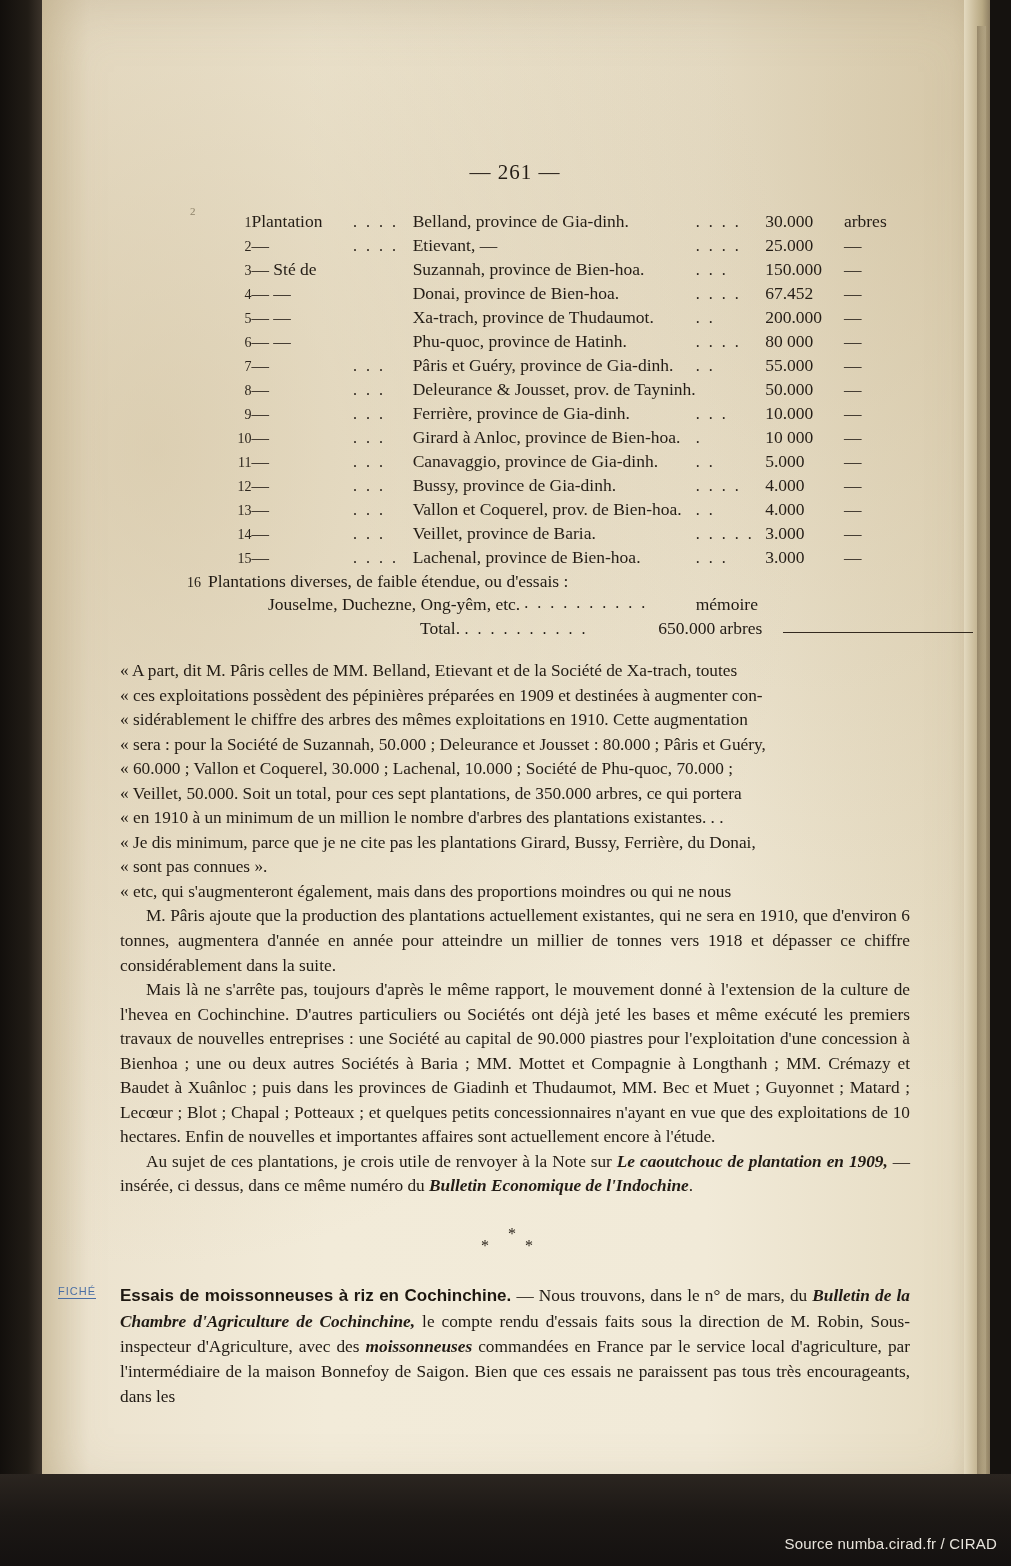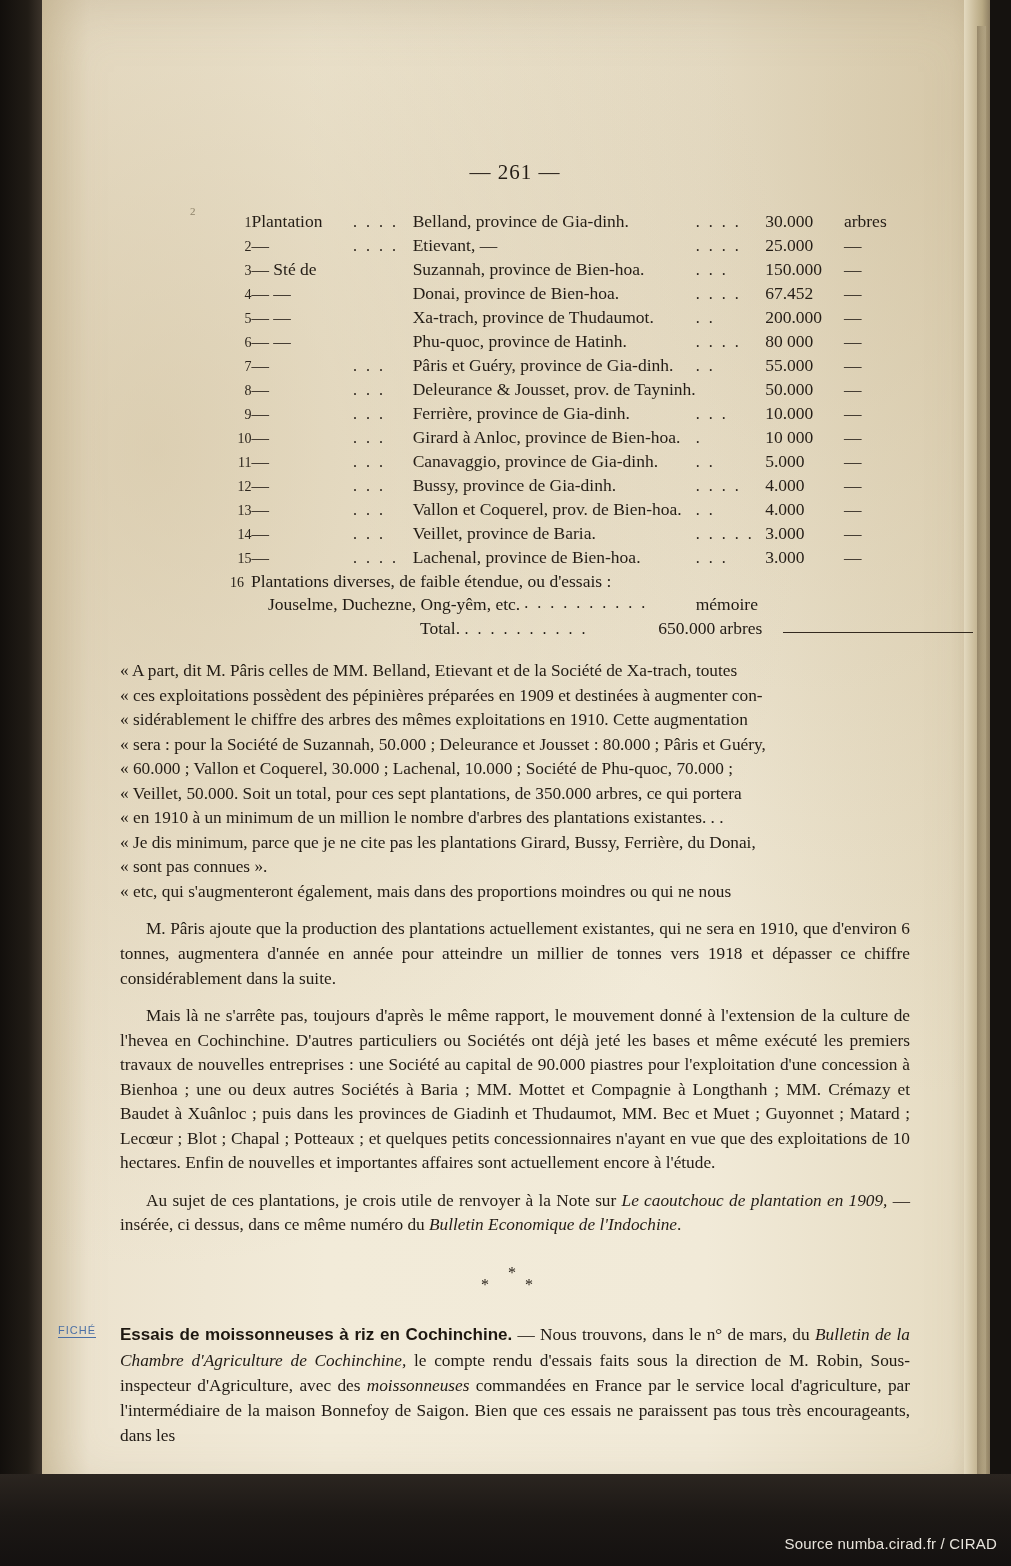--- a/index.html
+++ b/index.html
@@ -127,21 +127,21 @@
     text-align: left;
     width: 92px;
     padding-right: 12px;
   }
   td.unit {
     text-align: left;
     width: 80px;
   }
 
   .line16 {
-    margin-left: 110px;
+    margin-left: 67px;
     margin-top: 2px;
     font-size: 17.5px;
   }
   .line16 .n {
     font-size: 14px;
     margin-right: 7px;
   }
   .memo-row {
     margin-left: 148px;
     margin-top: 2px;
@@ -178,30 +178,29 @@
   }
   .total-row .amt {
     margin-left: 66px;
   }
 
   
   .para {
     font-size: 17.3px;
     line-height: 1.42;
     text-align: justify;
-    margin-top: 13px;
     color: #231c15;
   }
   .para.quoted {
     margin-top: 20px;
   }
   .indent {
     text-indent: 26px;
   }
-  i, .ital { font-style: italic; }
+  i, .ital { font-style: italic; font-weight: bold; }
 
   .stars {
     text-align: center;
     margin-top: 26px;
     font-size: 16px;
     letter-spacing: 6px;
     color: #2a231b;
   }
   .stars .top { display:block; }
   .stars .bot { display:block; margin-top:-6px; letter-spacing: 16px;}

